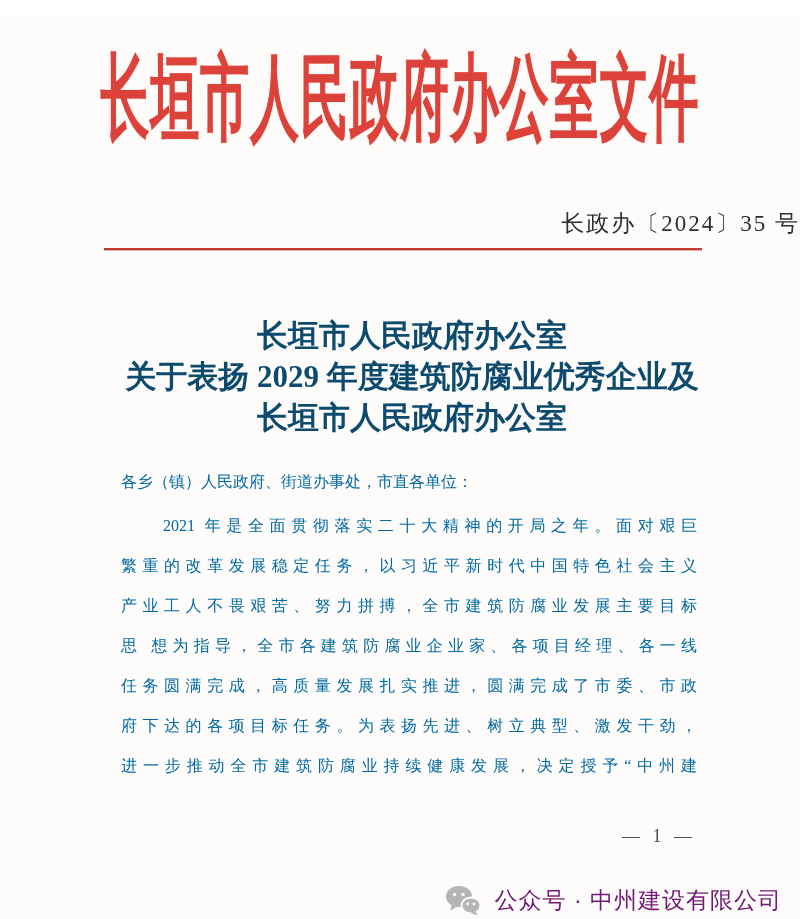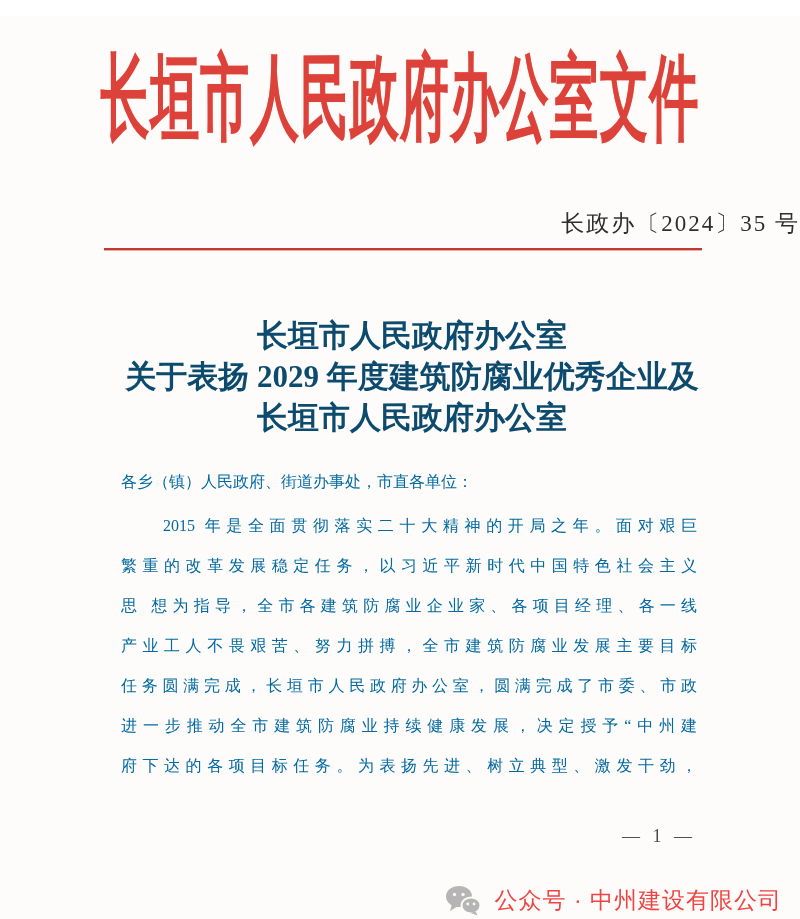--- a/index.html
+++ b/index.html
@@ -90,21 +90,21 @@
   }
   .footer-watermark {
     position: absolute;
     top: 869px;
     right: 18px;
     display: flex;
     align-items: center;
     gap: 14px;
     font-family: "Liberation Sans", "DejaVu Sans", sans-serif;
     font-size: 23px;
-    color: #ef4444;
+    color: #701a75;
     letter-spacing: 1px;
   }
   .wechat-icon { display: inline-block; width: 36px; height: 31px; }
   .bottom-bar {
     position: absolute;
     bottom: 0;
     left: 0;
     width: 100%;
     height: 7px;
     background: #101010;
@@ -122,27 +122,27 @@
   <div class="red-divider"></div>
 
   <div class="doc-title">
     <div>长垣市人民政府办公室</div>
     <div>关于表扬 2029 年度建筑防腐业优秀企业及</div>
     <div>长垣市人民政府办公室</div>
   </div>
 
   <div class="doc-body">
     <div class="salutation">各乡（镇）人民政府、街道办事处，市直各单位：</div>
-    <div class="para-line first">2015 年是全面贯彻落实二十大精神的开局之年。面对艰巨</div>
+    <div class="para-line first">2021 年是全面贯彻落实二十大精神的开局之年。面对艰巨</div>
     <div class="para-line">繁重的改革发展稳定任务，以习近平新时代中国特色社会主义</div>
+    <div class="para-line">产业工人不畏艰苦、努力拼搏，全市建筑防腐业发展主要目标</div>
     <div class="para-line">思 想为指导，全市各建筑防腐业企业家、各项目经理、各一线</div>
-    <div class="para-line">产业工人不畏艰苦、努力拼搏，全市建筑防腐业发展主要目标</div>
-    <div class="para-line">任务圆满完成，长垣市人民政府办公室，圆满完成了市委、市政</div>
+    <div class="para-line">任务圆满完成，高质量发展扎实推进，圆满完成了市委、市政</div>
+    <div class="para-line">府下达的各项目标任务。为表扬先进、树立典型、激发干劲，</div>
     <div class="para-line">进一步推动全市建筑防腐业持续健康发展，决定授予“中州建</div>
-    <div class="para-line">府下达的各项目标任务。为表扬先进、树立典型、激发干劲，</div>
   </div>
 
   <div class="page-number">— 1 —</div>
 
   <div class="footer-watermark">
     <span class="wechat-icon">
       <svg width="36" height="31" viewBox="0 0 36 31" xmlns="http://www.w3.org/2000/svg">
 
         <ellipse cx="14" cy="11.5" rx="13" ry="10.5" fill="#b5b5b5"></ellipse>
         <path d="M7 19 L5 26 L13 21 Z" fill="#b5b5b5"></path>

